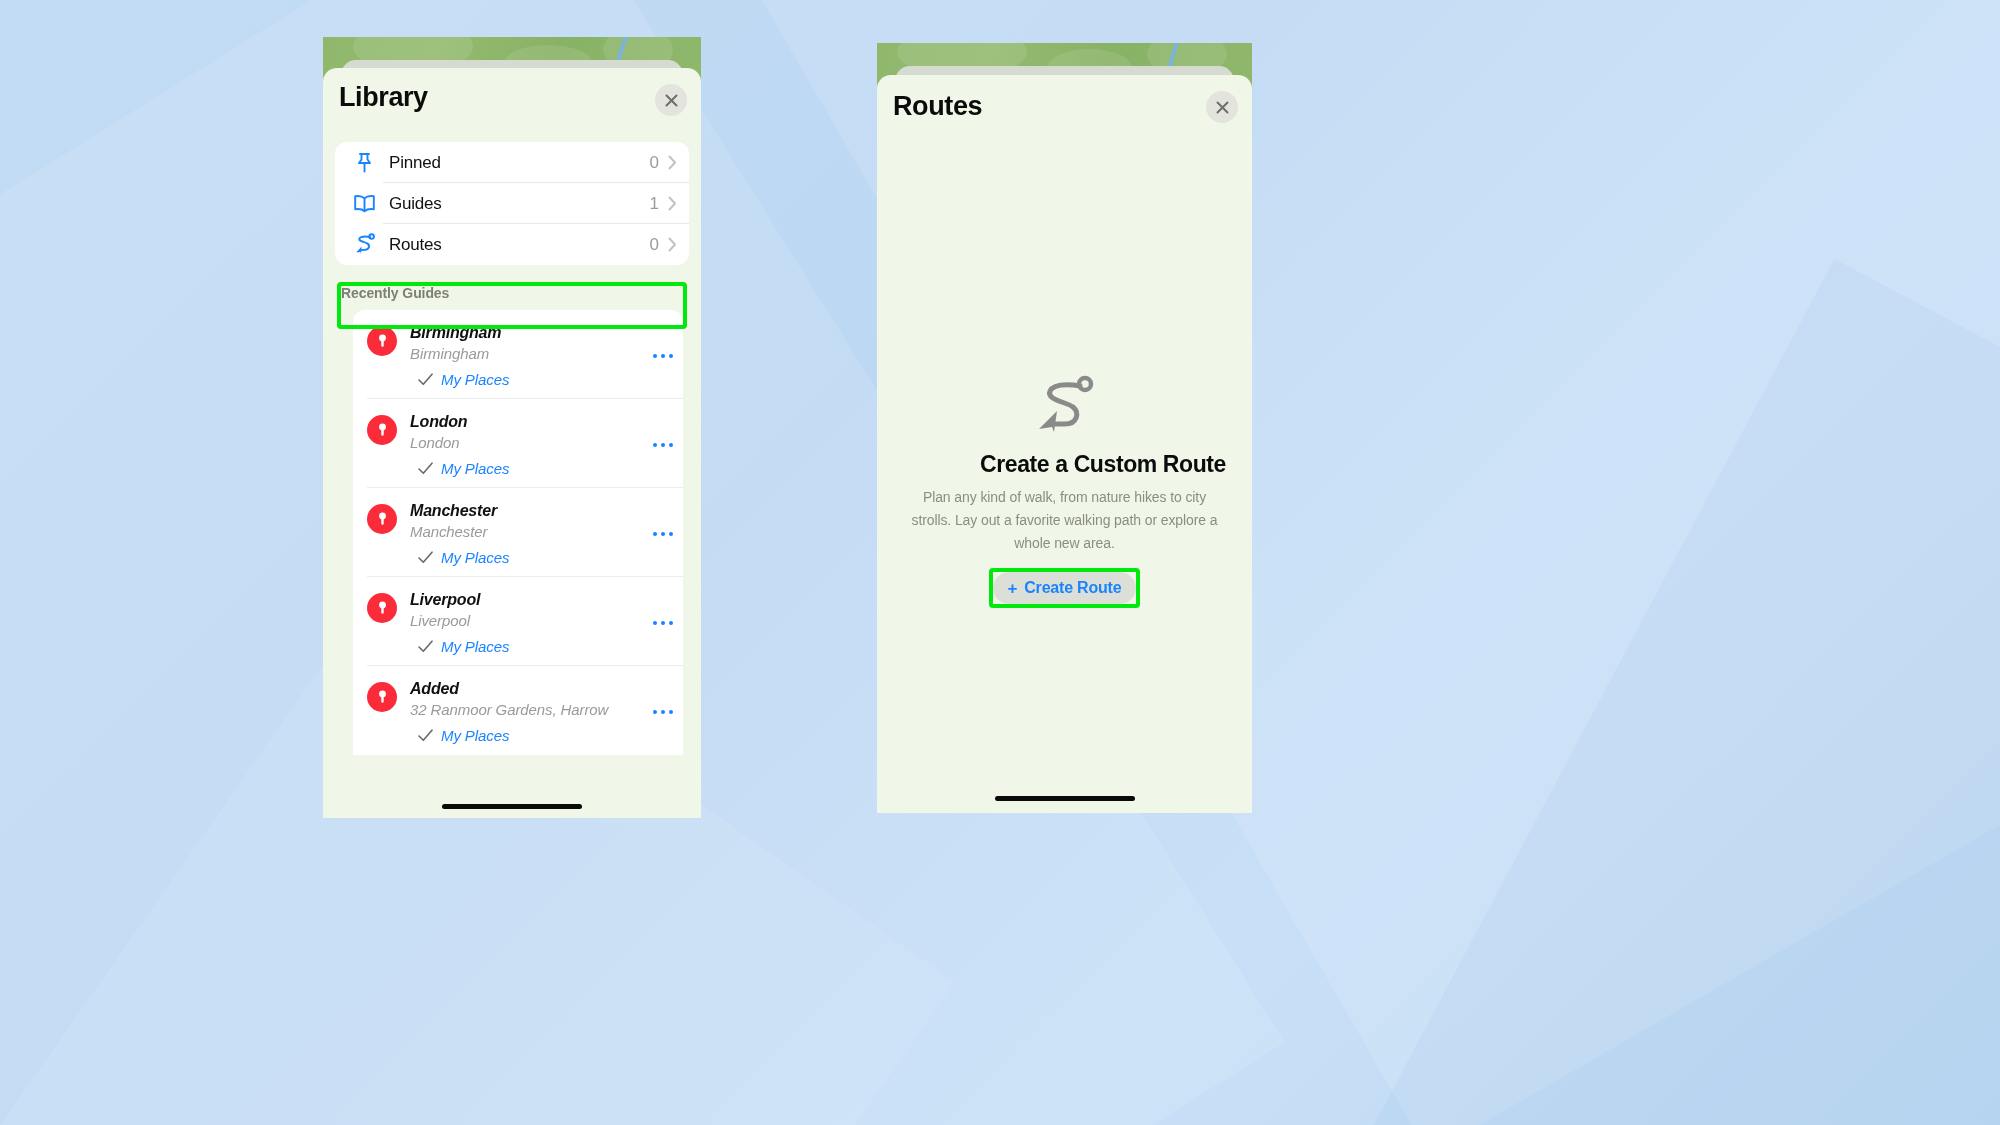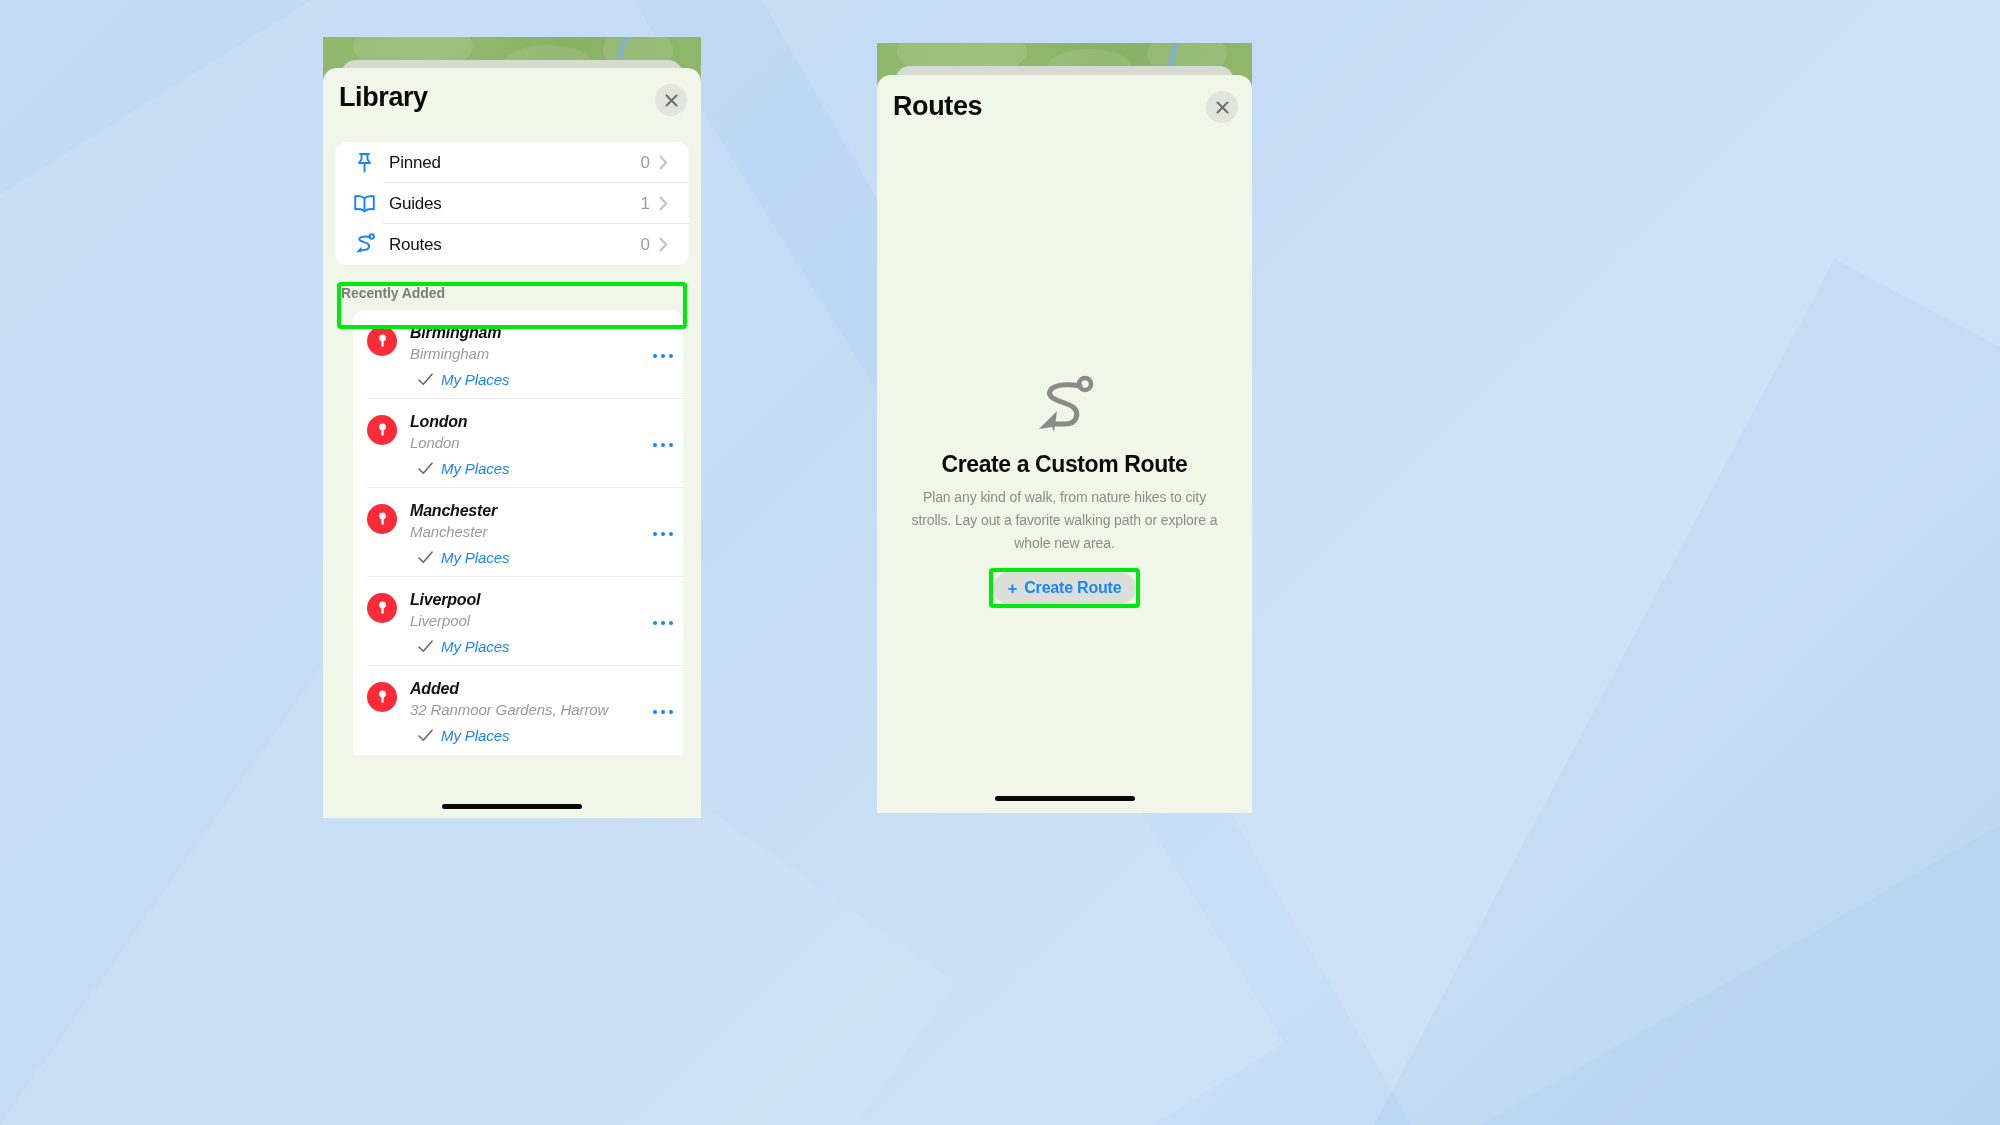--- a/index.html
+++ b/index.html
@@ -152,21 +152,21 @@
   .lib-card {
     margin: 0 12px;
     background: #ffffff;
     border-radius: 12px;
     overflow: hidden;
   }
   .lib-row {
     display: flex;
     align-items: center;
     height: 41px;
-    padding: 0 21px 0 14px;
+    padding: 0 12px 0 14px;
     position: relative;
     cursor: pointer;
   }
   .lib-row .divider {
     position: absolute;
     left: 48px;
     right: 0;
     bottom: 0;
     height: 1px;
     background: #e8e8e8;
@@ -317,20 +317,21 @@
     margin: 0 auto 18px;
     width: 64px;
     height: 58px;
   }
   .empty-title {
     font-size: 23px;
     font-weight: bold;
     color: #0b0b0b;
     letter-spacing: -0.4px;
     margin-bottom: 8px;
+    text-align: right;
   }
   .empty-body {
     font-size: 14px;
     color: #8a8d86;
     line-height: 23px;
     letter-spacing: -0.1px;
     margin-bottom: 17px;
   }
   .create-btn {
     display: inline-flex;
@@ -455,21 +456,21 @@
         <span class="lib-count">0</span>
         <svg class="chev" viewBox="0 0 9 15">
           <path d="M1.5 1.5 L7 7.5 L1.5 13.5" stroke="#c2c2c2" stroke-width="2" fill="none" stroke-linecap="round" stroke-linejoin="round"></path>
         </svg>
       </div>
 
     </div>
 
     <div class="highlight-box" id="routes-highlight"></div>
 
-    <div class="section-label">Recently Added</div>
+    <div class="section-label">Recently Guides</div>
 
     <div class="places-card">
 
       <div class="place-row">
         <span class="pin">
           <svg width="11" height="16" viewBox="0 0 11 16">
             <circle cx="5.5" cy="5" r="3.4" fill="#fff"></circle>
             <rect x="4.3" y="6.5" width="2.4" height="7.2" rx="1.2" fill="#fff"></rect>
           </svg>
         </span>

